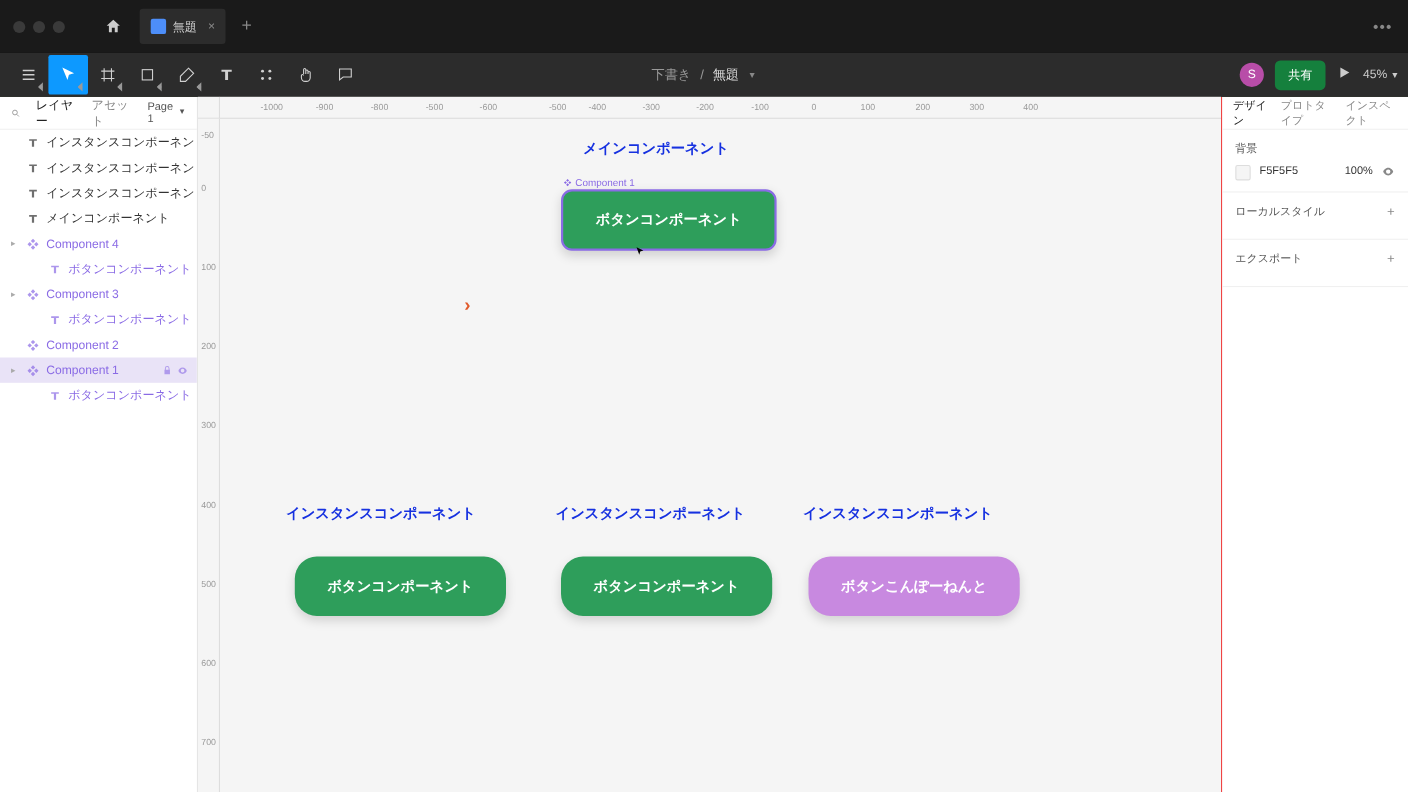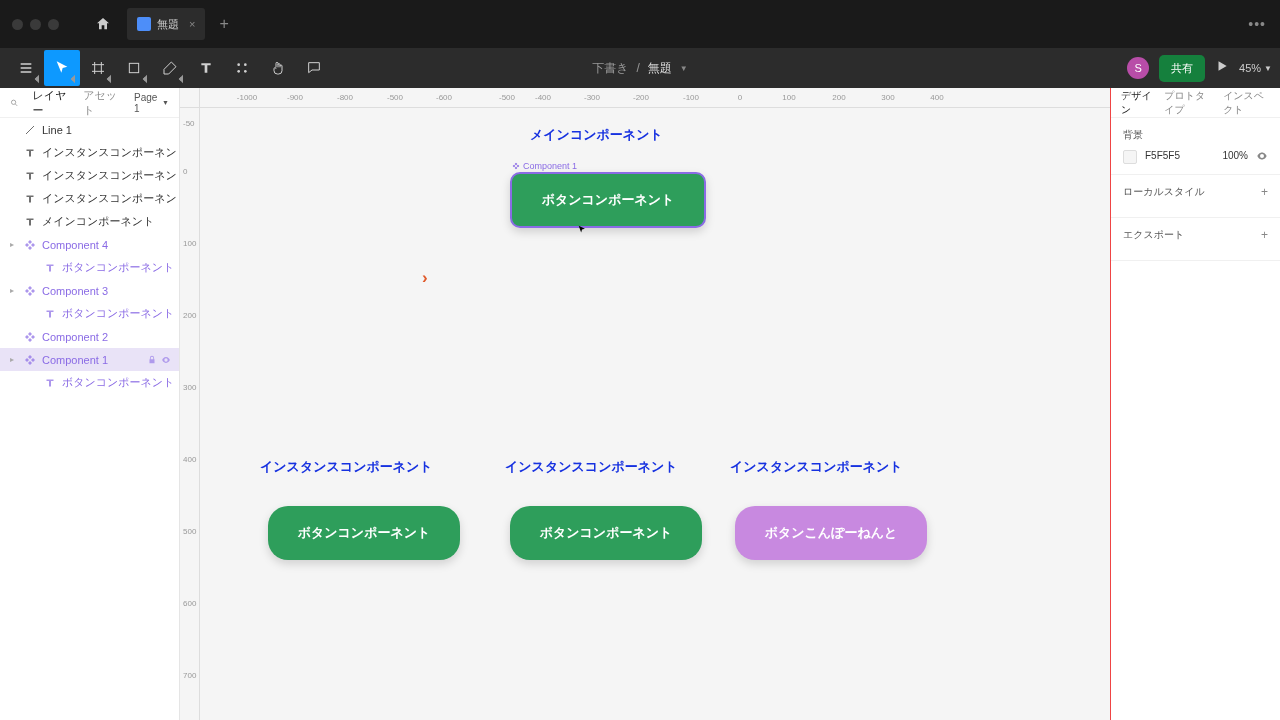--- a/index.html
+++ b/index.html
@@ -200,27 +200,20 @@
             <path d="M15 15l5 5" stroke="#888" stroke-width="2"></path>
           </svg>
         <span class="lt active">レイヤー</span>
         <span class="lt">アセット</span>
         <span class="page-sel">
           <span>Page 1</span>
           <span class="caret">▼</span>
         </span>
       </div>
       <div class="layer-list" id="layer-list">
-          <div class="layer">
-            <span class="exp"></span>
-            <svg class="lic" viewBox="0 0 24 24">
-              <path d="M4 20L20 4" stroke="currentColor" stroke-width="2"></path>
-            </svg>
-            <span class="lbl">Line 1</span>
-          </div>
           <div class="layer">
             <span class="exp"></span>
             <svg class="lic" viewBox="0 0 24 24">
               <path d="M5 5h14v3h-5v11h-4V8H5z"></path>
             </svg>
             <span class="lbl">インスタンスコンポーネント</span>
           </div>
           <div class="layer">
             <span class="exp"></span>
             <svg class="lic" viewBox="0 0 24 24">

